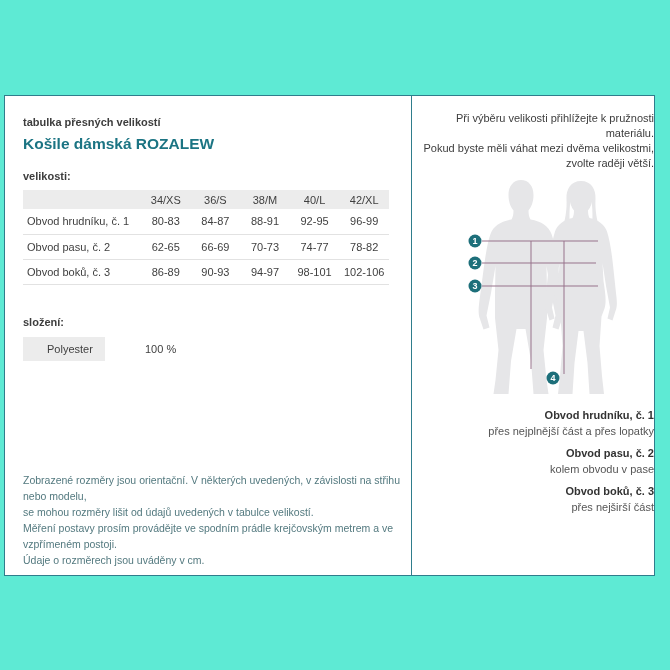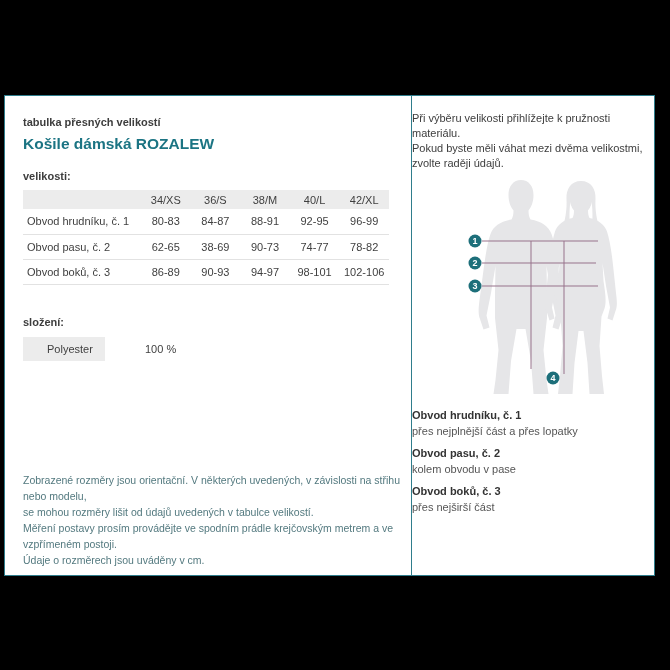--- a/index.html
+++ b/index.html
@@ -2,25 +2,25 @@
 <html style="--accent_teal: #1b7483; --border_teal: #2f7d8c; --marker_teal: #1d6f7a; --table_header_bg: #ececec; --silhouette_gray: #e6e6e8; --measure_line: #97738b; --disclaimer_teal: #53797f; --text_dark: #3d3d3d; --text_medium: #555555;"><head>
 <meta charset="utf-8">
 <style>
   :root{
     --accent_teal:#1b7483; --border_teal:#2f7d8c; --marker_teal:#1d6f7a;
     --table_header_bg:#ececec; --silhouette_gray:#e6e6e8; --measure_line:#97738b;
     --disclaimer_teal:#53797f; --text_dark:#3d3d3d; --text_medium:#555555;
   }
   *{box-sizing:border-box;margin:0;padding:0;}
   body{background:#fff;font-family:"Liberation Sans","DejaVu Sans",sans-serif;}
-  .page{position:relative;width:670px;height:670px;background:#000000;overflow:hidden;}
+  .page{position:relative;width:670px;height:670px;background:#5eead4;overflow:hidden;}
   .panel{position:absolute;left:4px;top:95px;width:651px;height:481px;
          border:1px solid var(--border_teal);display:flex;background:#fff;}
   .left{width:406px;position:relative;padding:18px 18px 0 18px;}
-  .right{flex:1;border-left:1px solid var(--border_teal);padding-top:15px;text-align:left;position:relative;}
+  .right{flex:1;border-left:1px solid var(--border_teal);padding-top:15px;text-align:right;position:relative;}
 
   .eyebrow{font-size:11px;font-weight:bold;color:var(--text_dark);margin-top:2px;}
   .title{font-size:15.5px;font-weight:bold;color:var(--accent_teal);margin-top:7px;}
   .sizes-label{font-size:11px;font-weight:bold;color:var(--text_dark);margin-top:17px;}
 
   table.sizes{border-collapse:collapse;margin-top:8px;width:366px;table-layout:fixed;}
   table.sizes thead tr{background:var(--table_header_bg);}
   table.sizes th{font-weight:normal;font-size:11px;color:#3f3f3f;height:19px;text-align:center;}
   table.sizes th.rowlabel{width:118px;text-align:left;padding-left:4px;}
   table.sizes td{font-size:11px;color:#3f3f3f;height:25px;text-align:center;
@@ -70,22 +70,22 @@
               <td class="rowlabel">Obvod hrudníku, č. 1</td>
               <td>80-83</td>
               <td>84-87</td>
               <td>88-91</td>
               <td>92-95</td>
               <td>96-99</td>
             </tr>
             <tr>
               <td class="rowlabel">Obvod pasu, č. 2</td>
               <td>62-65</td>
-              <td>38-69</td>
-              <td>90-73</td>
+              <td>66-69</td>
+              <td>70-73</td>
               <td>74-77</td>
               <td>78-82</td>
             </tr>
             <tr>
               <td class="rowlabel">Obvod boků, č. 3</td>
               <td>86-89</td>
               <td>90-93</td>
               <td>94-97</td>
               <td>98-101</td>
               <td>102-106</td>
@@ -104,21 +104,21 @@
           <div>se mohou rozměry lišit od údajů uvedených v tabulce velikostí.</div>
           <div>Měření postavy prosím provádějte ve spodním prádle krejčovským metrem a ve vzpřímeném postoji.</div>
           <div>Údaje o rozměrech jsou uváděny v cm.</div>
         </div>
     </div>
 
     <div class="right">
       <div class="intro" id="intro">
           <div>Při výběru velikosti přihlížejte k pružnosti materiálu.</div>
           <div>Pokud byste měli váhat mezi dvěma velikostmi,</div>
-          <div>zvolte raději údajů.</div>
+          <div>zvolte raději větší.</div>
         </div>
 
       <div class="diagram">
         <svg width="242" height="228" viewBox="0 0 242 228">
 
           <path fill="var(--silhouette_gray)" d="M169 4 C159 4 154 12 154.5 22 C155 32 153.5 40 152 46 L158 49 C157 38 157.5 26 160 17 L178 17 C180.5 26 181 38 180 49 L186 46 C184.5 40 183 32 183.5 22 C184 12 179 4 169 4 Z"></path>
 
           <path fill="var(--silhouette_gray)" d="M109 3 C101.5 3 96.5 9 96.5 18 C96.5 24.5 98.5 30 101.5 33.5 C101.5 37 101 40 99.5 42.5 C88.5 44.5 81.5 49 78.5 57 C75.5 65.5 73.5 78 71.5 93 L67.5 123 C66.5 131 66 137 68 142 L71.5 152.5 L77.5 150.5 L74.5 138.5 L79 116 L83.5 89 L83 115 L83 141 L86.5 173 L83.5 203 L81.5 217 L96.5 217 L99 184 L104.5 152 L113.5 152 L119 184 L121.5 217 L136.5 217 L134.5 203 L131.5 173 L135 141 L135 115 L134.5 89 L139 116 L143.5 138.5 L140.5 150.5 L146.5 152.5 L150 142 C152 137 151.5 131 150.5 123 L146.5 93 C144.5 78 142.5 65.5 139.5 57 C136.5 49 129.5 44.5 118.5 42.5 C117 40 116.5 37 116.5 33.5 C119.5 30 121.5 24.5 121.5 18 C121.5 9 116.5 3 109 3 Z"></path>
 
           <path fill="var(--silhouette_gray)" d="M169 6 C162 6 157.5 11.5 157.5 19.5 C157.5 25.5 159.5 30.5 162 33.5 C162 36.5 161.5 39 160.5 41 C151.5 43 145.5 47.5 143 54.5 C140.5 62.5 138.5 74 137 88 L134 116 C133 124 132.5 129.5 134.5 134 L137.5 143.5 L142.5 141.5 L140 130.5 L144 109 L147.5 86 L146.5 104 C144.5 117 143.5 125.5 145.5 131.5 L148.5 139.5 L150.5 169 L148 199 L146 217 L160.5 217 L162.5 186 L166.5 154 L171.5 154 L175.5 186 L177.5 217 L192 217 L190 199 L187.5 169 L189.5 139.5 L192.5 131.5 C194.5 125.5 193.5 117 191.5 104 L190.5 86 L194 109 L198 130.5 L195.5 141.5 L200.5 143.5 L203.5 134 C205.5 129.5 205 124 204 116 L201 88 C199.5 74 197.5 62.5 195 54.5 C192.5 47.5 186.5 43 177.5 41 C176.5 39 176 36.5 176 33.5 C178.5 30.5 180.5 25.5 180.5 19.5 C180.5 11.5 176 6 169 6 Z"></path>

